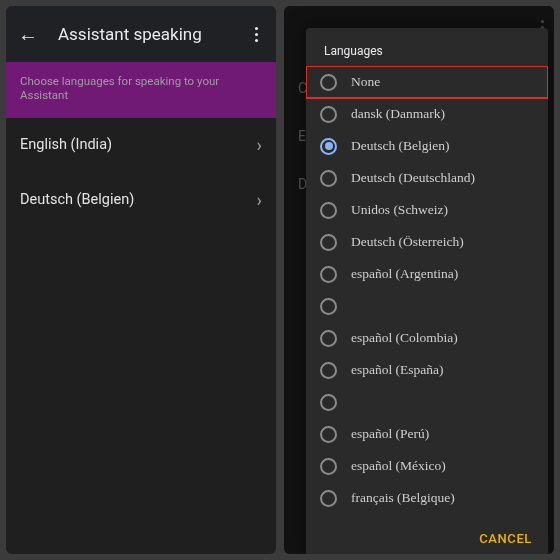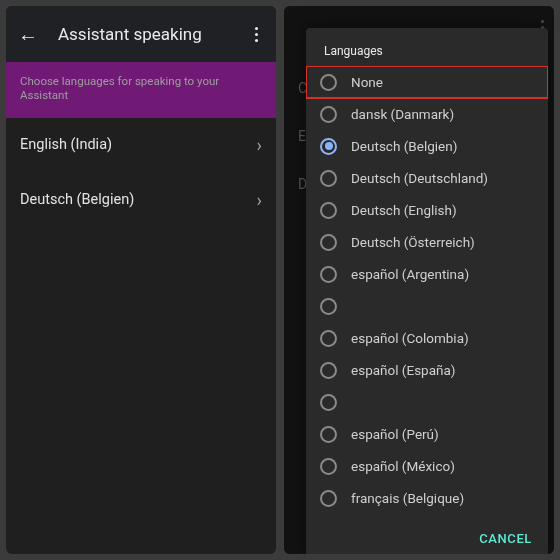--- a/index.html
+++ b/index.html
@@ -15,27 +15,27 @@
   .info { background: #701a75; color: #9e9e9e; font-size: 11.5px; padding: 12px 14px 16px; }
   .lang-row { display: flex; align-items: center; justify-content: space-between; padding: 16px 14px; font-size: 14.5px; color: #e3e3e3; }
   .lang-row + .lang-row { margin-top: 2px; }
   .chevron { color: #9aa0a6; font-size: 18px; }
   
   .backdrop { position: absolute; inset: 0; background: #121212; }
   .bg-row { position: absolute; left: 14px; color: #5a5a5a; font-size: 14px; }
   .dialog { position: absolute; top: 22px; left: 22px; right: 6px; bottom: 0; background: #2a2a2a; border-radius: 4px 4px 0 0; box-shadow: 0 0 20px rgba(0,0,0,.5); display: flex; flex-direction: column; overflow: hidden; }
   .dialog-title { padding: 16px 18px 8px; font-size: 12px; color: #e8eaed; font-weight: 400; }
   .options { flex: 1; overflow: hidden; }
-  .option { display: flex; align-items: center; padding: 7.5px 14px; font-size: 13.5px; color: #cfcfcf; gap: 14px; }
+  .option { display: flex; align-items: center; padding: 7.5px 14px; font-size: 13.5px; color: #cfcfcf; gap: 14px; font-family: Liberation Serif, serif; }
   .radio { width: 17px; height: 17px; border: 2px solid #8a8a8a; border-radius: 50%; display: flex; align-items: center; justify-content: center; flex-shrink: 0; }
   .radio.selected { border-color: #8ab4f8; }
   .radio.selected::after { content:""; width: 8px; height: 8px; background:#8ab4f8; border-radius:50%; }
   .option.highlight { outline: 2.5px solid #d93025; outline-offset: -1px; }
   .actions { display: flex; justify-content: flex-end; padding: 8px 16px; }
-  .cancel-btn { color: #5eead4; font-size: 13px; letter-spacing: 0.6px; font-weight: 500; }
+  .cancel-btn { color: #eab308; font-size: 13px; letter-spacing: 0.6px; font-weight: 500; }
   .dim-dots { position:absolute; top:14px; right:10px; display:flex; flex-direction:column; gap:3px; }
   .dim-dots span { width:3px; height:3px; border-radius:50%; background:#4d4d4d; }
 </style>
 </head>
 <body>
 
 <div class="stage">
 
   <div class="phone">
     <div class="appbar">
@@ -83,21 +83,21 @@
           <div class="option">
             <div class="radio selected"></div>
             <span>Deutsch (Belgien)</span>
           </div>
           <div class="option">
             <div class="radio"></div>
             <span>Deutsch (Deutschland)</span>
           </div>
           <div class="option">
             <div class="radio"></div>
-            <span>Deutsch (English)</span>
+            <span>Unidos (Schweiz)</span>
           </div>
           <div class="option">
             <div class="radio"></div>
             <span>Deutsch (Österreich)</span>
           </div>
           <div class="option">
             <div class="radio"></div>
             <span>español (Argentina)</span>
           </div>
           <div class="option">

